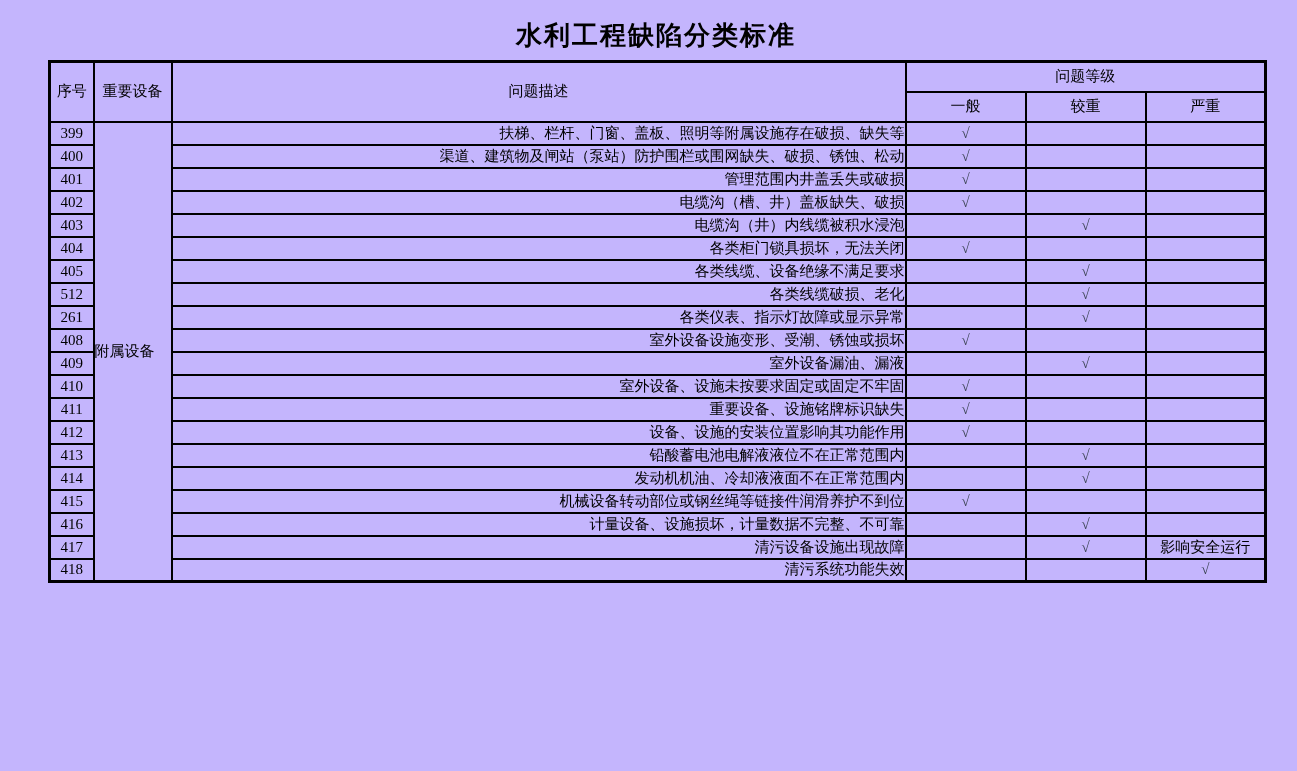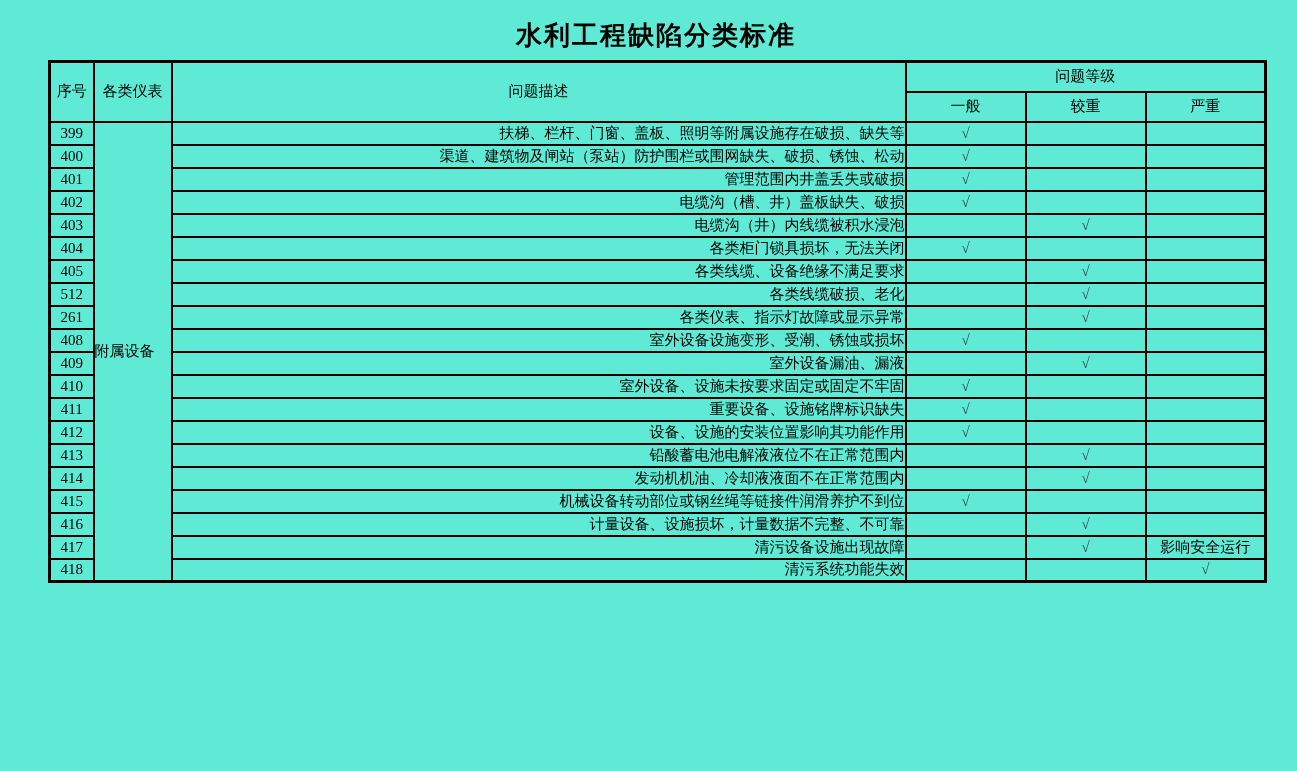--- a/index.html
+++ b/index.html
@@ -11,21 +11,21 @@
     position: relative;
     width: 1297px;
     height: 771px;
     font-family: "Liberation Serif", "DejaVu Serif", serif;
     color: #000000;
     overflow: hidden;
   }
   .page {
     position: absolute;
     inset: 0;
-    background: #5eead4;
+    background: #c4b5fd;
   }
   .doc-title {
     position: absolute;
     left: 48px;
     top: 18px;
     width: 1216px;
     margin: 0;
     text-align: center;
     font-family: "Liberation Sans", "DejaVu Sans", sans-serif;
     font-weight: bold;
@@ -75,21 +75,21 @@
       <col style="width:44px">
       <col style="width:78px">
       <col style="width:734px">
       <col style="width:120px">
       <col style="width:120px">
       <col style="width:120px">
     </colgroup>
     <thead>
       <tr>
         <th rowspan="2">序号</th>
-        <th rowspan="2">各类仪表</th>
+        <th rowspan="2">重要设备</th>
         <th rowspan="2">问题描述</th>
         <th colspan="3">问题等级</th>
       </tr>
       <tr>
         <th>一般</th>
         <th>较重</th>
         <th>严重</th>
       </tr>
     </thead>
     <tbody>

